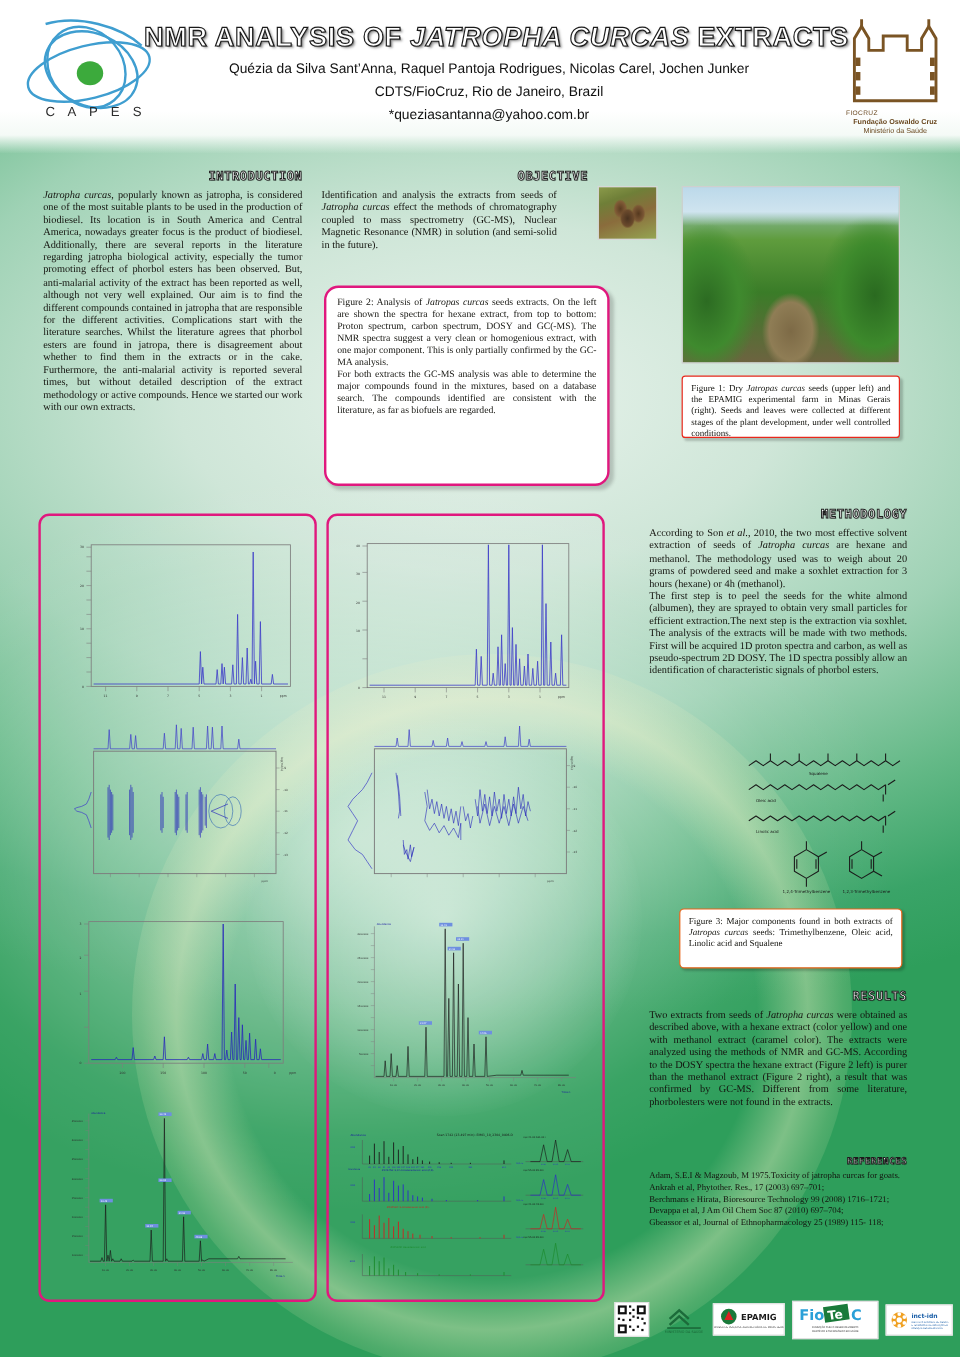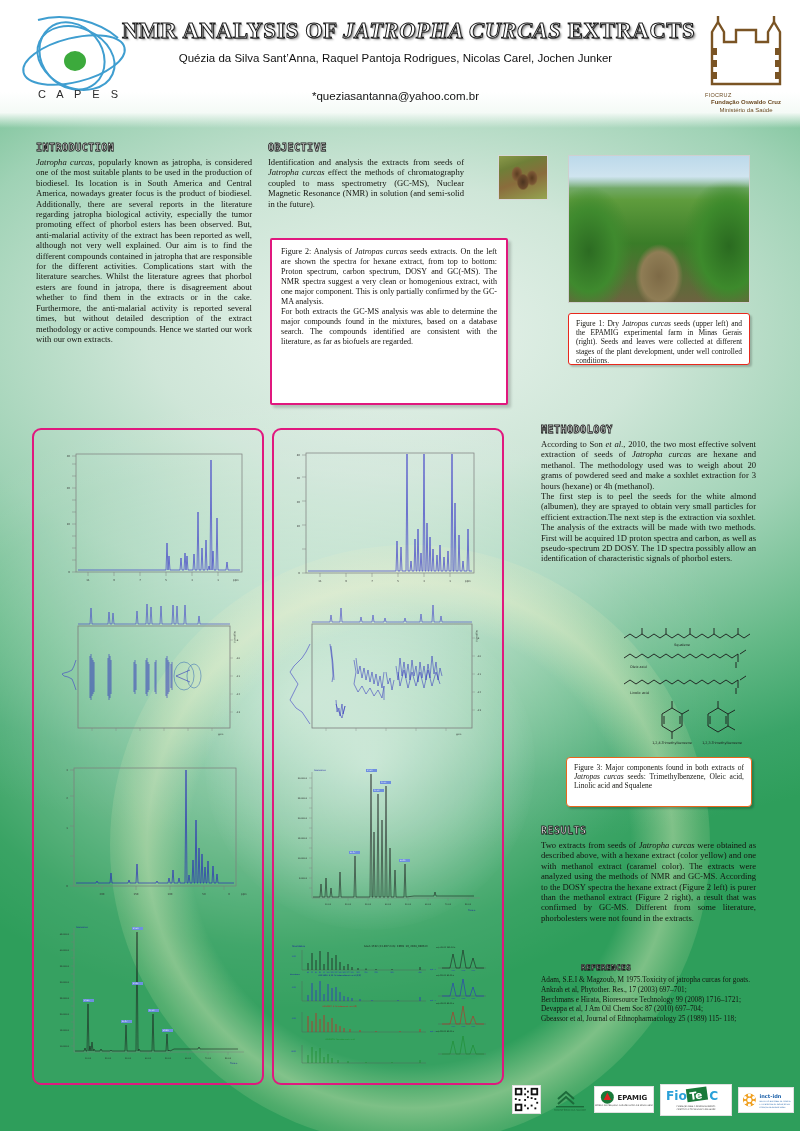--- a/index.html
+++ b/index.html
@@ -40,67 +40,68 @@
   
   #header { position:absolute; left:0; top:0; width:800px; height:128px; }
   #capes-logo { position:absolute; left:14px; top:8px; width:130px; height:100px; }
   #capes-word {
     position:absolute; left:20px; top:88px; width:120px;
     text-align:center; font-family:"Liberation Sans",sans-serif;
     font-size:11px; letter-spacing:4px; color:#2b2b2b;
   }
   #title {
     position:absolute; left:120px; top:18px; width:575px;
-    text-align:right;
-    font-family:Liberation Serif, serif;
+    text-align:center;
+    font-family:Liberation Sans, sans-serif;
     font-weight:bold; font-size:22.5px; letter-spacing:0.6px;
     color:#ffffff;
     -webkit-text-stroke:1px #1a1a1a;
     text-shadow:1px 1px 0 #888, 2px 2px 2px rgba(0,0,0,.35);
     white-space:nowrap;
   }
   #title .it { font-style:italic; }
   .author-line {
-    position:absolute; left:108px; width:575px; text-align:center;
+    position:absolute; left:120px; width:575px; text-align:center;
     font-family:"Liberation Sans",sans-serif;
     color:#111; font-size:11.5px;
   }
   #auth1 { top:52px; }
   #auth2 { top:71px; }
   #auth3 { top:90px;text-align:center; }
 
   #fiocruz-logo { position:absolute; left:700px; top:8px; width:92px; height:108px; }
   .fio-cap { position:absolute; width:92px; text-align:center; font-family:"Liberation Sans",sans-serif; color:#6b4a22; }
   #fio1 { top:84px; font-size:5.5px; letter-spacing:.3px; text-align:left; left:5px;}
   #fio2 { top:91px; font-size:6px; font-weight:bold;}
   #fio3 { top:99px; font-size:6px; }
 
   
   .sec-head {
     font-family:"DejaVu Sans Mono", monospace;
     font-weight:bold; font-size:10px; letter-spacing:0.5px;
     color:#ffffff; -webkit-text-stroke:0.8px #1c1c1c;
     text-shadow:0.8px 0.8px 0 rgba(0,0,0,.25);
     margin-bottom:4px;
+    text-align:right;
   }
   .body-text {
     font-family:"Liberation Serif", serif;
     font-size:8.6px; line-height:10.4px;
     text-align:justify; color:#14140f;
   }
   .body-text i { font-style:italic; }
 
   
   #intro { position:absolute; left:36px; top:142px; width:216px; }
   #objective { position:absolute; left:268px; top:142px; width:222px; }
 
   
   #fig2box {
     position:absolute; left:270px; top:238px; width:238px; height:167px;
-    background:#ffffff; border:2.5px solid #e0187e; border-radius:2px;
+    background:#ffffff; border:2.5px solid #e0187e; border-radius:12px;
     padding:7px 9px 6px 9px;
     box-shadow:3px 3px 3px rgba(0,0,0,.18);
   }
   #fig2box .body-text { font-size:8.1px; line-height:9.9px; }
   #fig2box p { margin:0 0 1px 0; }
 
   
   #fig1box {
     position:absolute; left:568px; top:313px; width:182px; height:52px;
     background:#ffffff; border:1.8px solid #e8281c; border-radius:3px;
@@ -188,20 +189,21 @@
         <ellipse cx="58" cy="48" rx="30" ry="36" transform="rotate(-40 58 48)"></ellipse>
         <path d="M24 12 C 52 4, 86 14, 104 30"></path>
       </g>
       <ellipse cx="61" cy="53" rx="11" ry="10" fill="#3caa3c"></ellipse>
     </svg>
     <div id="capes-word">C A P E S</div>
 
     <div id="title"><span>NMR  ANALYSIS OF </span><span class="it">JATROPHA CURCAS</span><span> EXTRACTS</span></div>
 
     <div class="author-line" id="auth1">Quézia da Silva Sant’Anna, Raquel Pantoja Rodrigues, Nicolas Carel, Jochen Junker</div>
+    <div class="author-line" id="auth2">CDTS/FioCruz, Rio de Janeiro, Brazil</div>
     <div class="author-line" id="auth3">*queziasantanna@yahoo.com.br</div>
 
     <div id="fiocruz-logo">
       <svg width="92" height="80" viewBox="0 0 92 80">
         <g fill="none" stroke="#7a5424" stroke-width="2.4">
           <path d="M12 76 L12 24 L18 14 L24 24 L24 34 L36 34 L36 22 L56 22 L56 34 L68 34 L68 24 L74 14 L80 24 L80 76 Z"></path>
           <path d="M18 14 L18 8"></path>
             <path d="M74 14 L74 8"></path>
         </g>
         <g fill="#7a5424">

